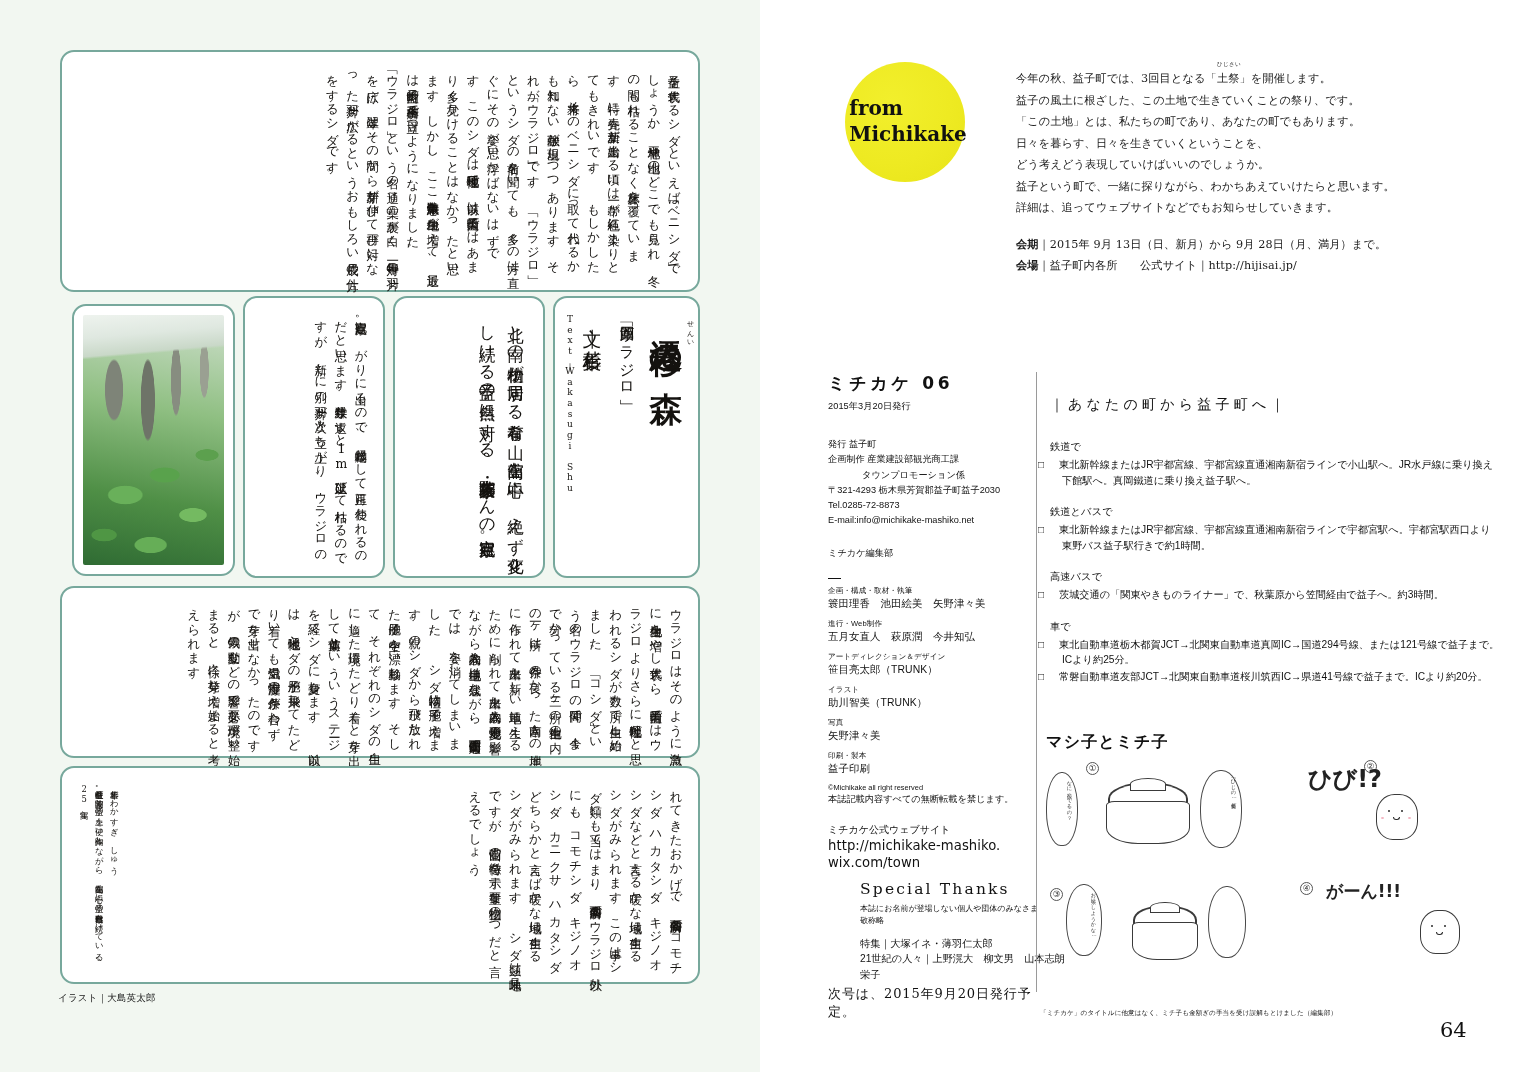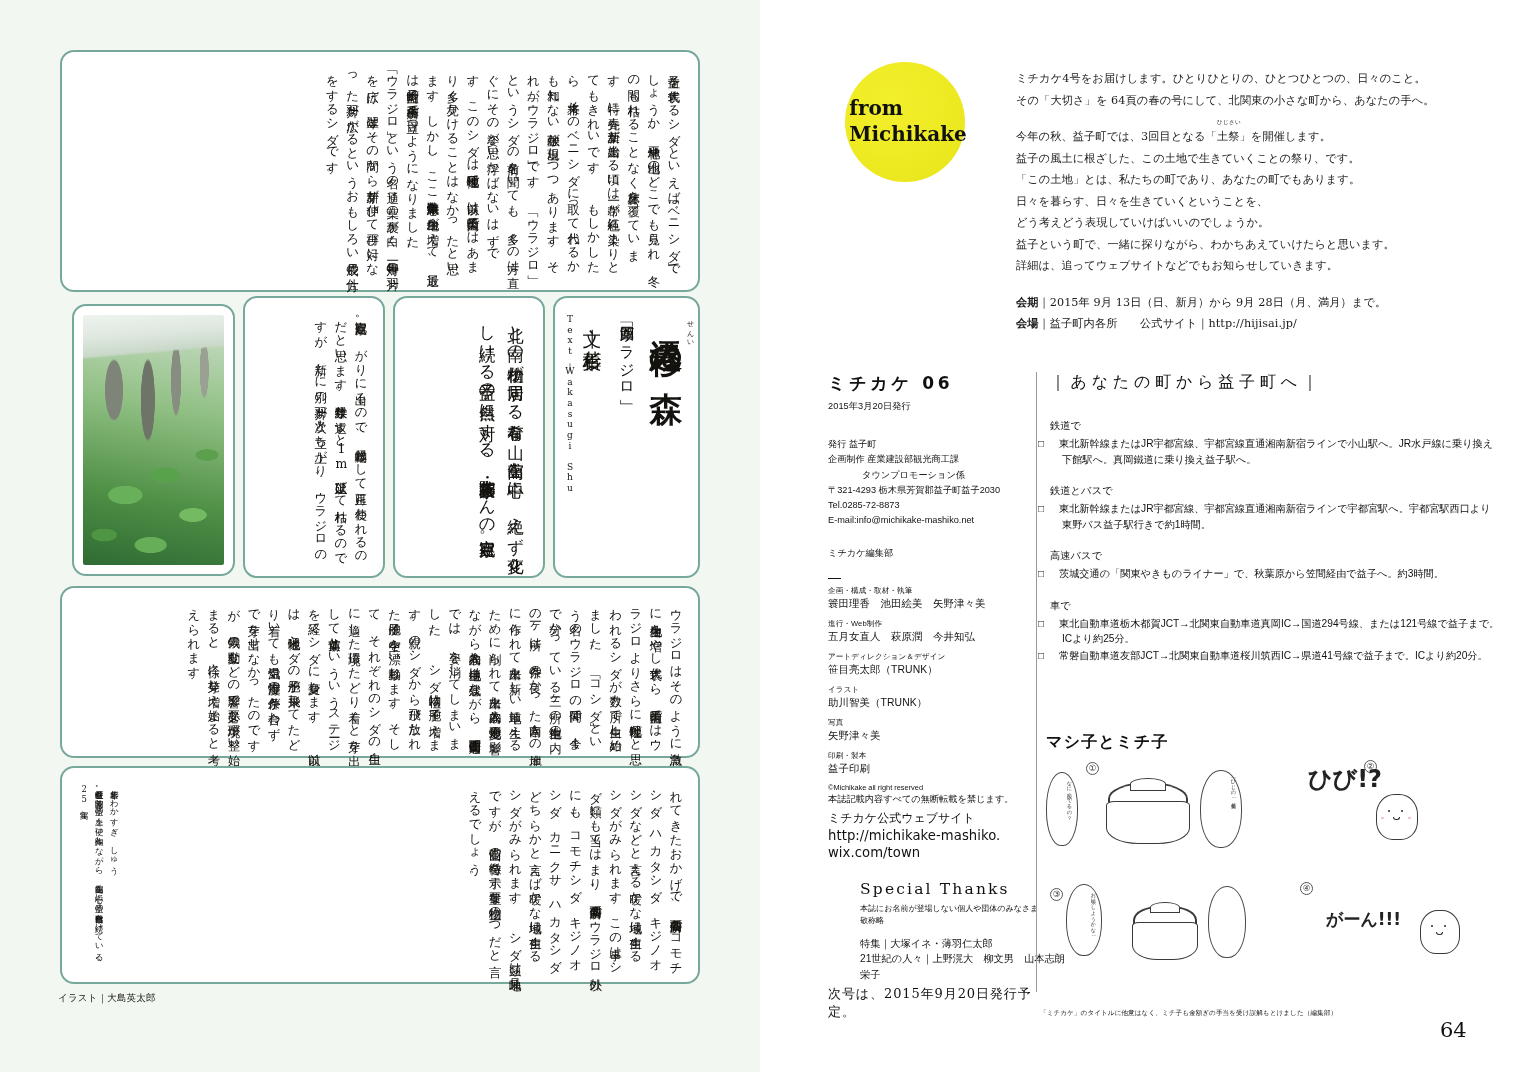--- a/index.html
+++ b/index.html
@@ -177,21 +177,21 @@
   .colophon-date{font-size:9.2px;letter-spacing:.01em;margin-bottom:24px;}
   .colophon-block{font-size:9.2px;line-height:1.66;margin-bottom:17px;}
   .colophon-block .indent{padding-left:34px;display:block;}
   .staff-rule{
     width:13px;height:1px;background:#111;margin:6px 0 5px 0;
   }
   .staff-role{font-size:7.6px;line-height:1.5;letter-spacing:.01em;margin-top:6px;}
   .staff-names{font-size:10.4px;line-height:1.5;letter-spacing:.01em;}
   .copy-small{font-size:7.4px;line-height:1.5;margin-top:5px;}
   .copy-jp{font-size:9.2px;line-height:1.5;}
-  .web-label{font-size:12px;margin-top:3px;}
+  .web-label{font-size:10px;margin-top:16px;}
   .web-url{font-size:13.2px;line-height:1.32;letter-spacing:.005em;
            font-family:"DejaVu Sans",sans-serif;}
 
   .special{position:absolute;left:860px;top:880px;width:210px;color:#111;}
   .special-title{
     font-family:"DejaVu Serif","Liberation Serif",serif;
     font-size:15.5px;letter-spacing:.14em;margin-bottom:5px;font-weight:400;
   }
   .special-note{font-size:8px;line-height:1.48;margin-bottom:9px;}
   .special-list{font-size:10.2px;line-height:1.52;}
@@ -203,22 +203,23 @@
 
   
   .vdivider{
     position:absolute;left:1036px;top:372px;width:1px;height:620px;
     background:#9a9a9a;
   }
 
   
   .access{position:absolute;left:1050px;top:372px;width:450px;color:#111;}
   .access-head{
-    font-size:16px;letter-spacing:.3em;margin-bottom:26px;
-    font-family:"DejaVu Serif","Liberation Serif",serif;
+    font-size:14px;letter-spacing:.3em;margin-bottom:26px;
+    font-family:"DejaVu Serif","Liberation Serif",serif;
+    margin-top:24px;
   }
   .access-group{margin-bottom:17px;}
   .access-group h4{
     margin:0 0 3px 0;font-size:10.2px;font-weight:400;letter-spacing:.01em;
   }
   .access-item{
     font-size:10.2px;line-height:1.52;padding-left:12px;text-indent:-12px;
     margin-bottom:1px;letter-spacing:-.002em;
   }
   .box-glyph{display:inline-block;width:9px;}
@@ -349,24 +350,20 @@
 </div>
 
 <div class="yellow-circle">
   <span>
     <b>from</b><br>
     <b>Michikake</b>
   </span>
 </div>
 
 <div class="intro">
-  <p>
-    <span>ミチカケ4号をお届けします。ひとりひとりの、ひとつひとつの、日々のこと。</span><br>
-    <span>その「大切さ」を 64頁の春の号にして、北関東の小さな町から、あなたの手へ。</span>
-  </p>
   <p>
     <span>今年の秋、益子町では、3回目となる「</span><span class="ruby-wrap"><span class="rb">ひじさい</span><span>土祭</span></span><span>」を開催します。</span><br>
     <span>益子の風土に根ざした、この土地で生きていくことの祭り、です。</span><br>
     <span>「この土地」とは、私たちの町であり、あなたの町でもあります。</span><br>
     <span>日々を暮らす、日々を生きていくということを、</span><br>
     <span>どう考えどう表現していけばいいのでしょうか。</span><br>
     <span>益子という町で、一緒に探りながら、わかちあえていけたらと思います。</span><br>
     <span>詳細は、追ってウェブサイトなどでもお知らせしていきます。</span>
   </p>
   <p>
@@ -499,21 +496,21 @@
     <div class="kettle" style="left:92px;top:22px;width:66px;height:58px;">
       <div class="handle"></div>
       <div class="lidk"></div>
       <div class="pot"></div>
     </div>
     <div class="bubble" style="left:168px;top:6px;width:36px;height:70px;"></div>
   </div>
 
   <div class="manga-cell" style="left:250px;top:120px;width:200px;height:112px;">
     <div class="cellnum" style="left:10px;top:2px;">④</div>
-    <div class="sfx" style="left:36px;top:28px;font-size:17px;">がーん!!!</div>
+    <div class="sfx" style="left:36px;top:0;font-size:17px;">がーん!!!</div>
     <div class="char" style="left:130px;top:30px;width:38px;height:42px;">
       <div class="body">
         <div class="eye" style="left:10px;top:14px;"></div>
         <div class="eye" style="left:23px;top:14px;"></div>
         <div class="mouth" style="left:15px;top:21px;"></div>
       </div>
     </div>
   </div>
 </div>
 

